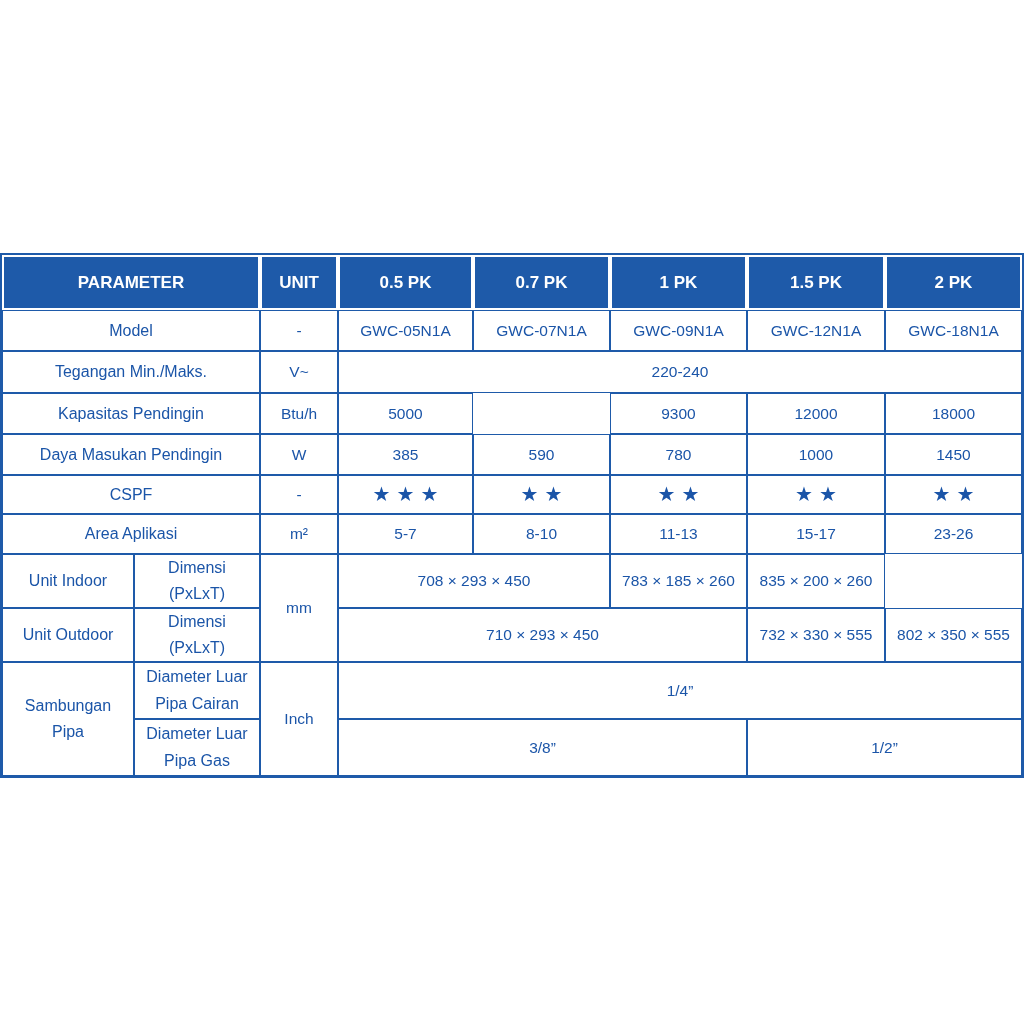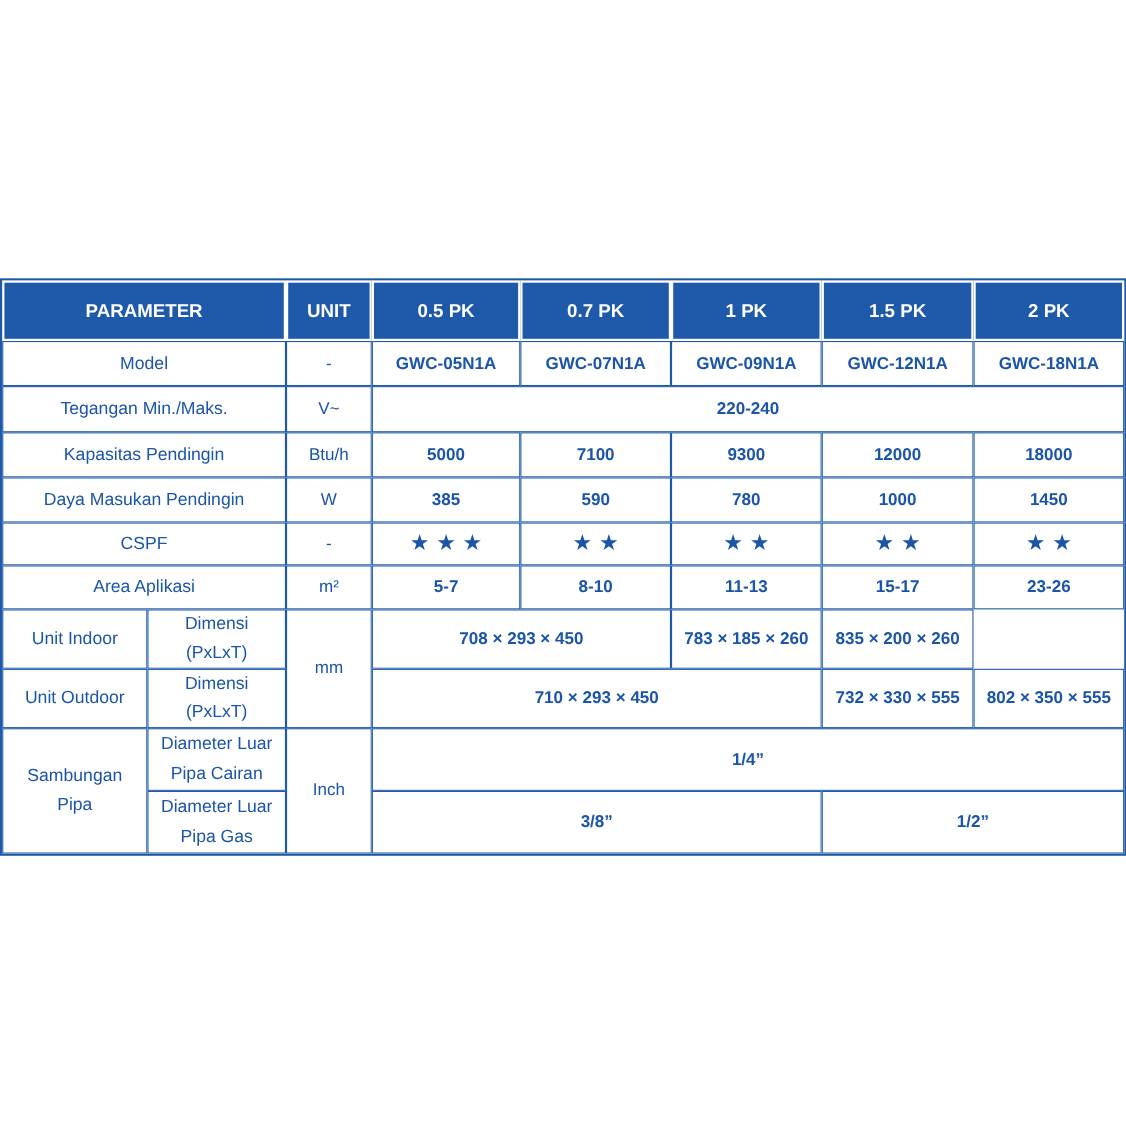--- a/index.html
+++ b/index.html
@@ -38,21 +38,21 @@
     line-height: 1.25;
     overflow: hidden;
   }
   .h {
     background: var(--header-bg);
     color: var(--header-text);
     font-weight: bold;
     font-size: 17px;
     border: 2.5px solid #ffffff;
   }
-  .val { font-size: 15.5px; font-weight: bold; }
+  .val { font-size: 15.5px; }
   .pre { white-space: pre-line; line-height: 1.65; text-align: center; }
   .stars {
     font-size: 20px;
     letter-spacing: 6px;
     text-indent: 6px;
     font-weight: normal;
   }
   .unit-cell { font-size: 15.5px; }
 </style>
 </head>
@@ -76,21 +76,20 @@
   <div class="c val" style="grid-area:2/7/3/8">GWC-12N1A</div>
   <div class="c val" style="grid-area:2/8/3/9">GWC-18N1A</div>
 
   <div class="c" style="grid-area:3/1/4/3">Tegangan Min./Maks.</div>
   <div class="c unit-cell" style="grid-area:3/3/4/4">V~</div>
   <div class="c val" style="grid-area:3/4/4/9">220-240</div>
 
   <div class="c" style="grid-area:4/1/5/3">Kapasitas Pendingin</div>
   <div class="c unit-cell" style="grid-area:4/3/5/4">Btu/h</div>
   <div class="c val" style="grid-area:4/4/5/5">5000</div>
-  <div class="c val" style="grid-area:4/5/5/6">7100</div>
   <div class="c val" style="grid-area:4/6/5/7">9300</div>
   <div class="c val" style="grid-area:4/7/5/8">12000</div>
   <div class="c val" style="grid-area:4/8/5/9">18000</div>
 
   <div class="c" style="grid-area:5/1/6/3">Daya Masukan Pendingin</div>
   <div class="c unit-cell" style="grid-area:5/3/6/4">W</div>
   <div class="c val" style="grid-area:5/4/6/5">385</div>
   <div class="c val" style="grid-area:5/5/6/6">590</div>
   <div class="c val" style="grid-area:5/6/6/7">780</div>
   <div class="c val" style="grid-area:5/7/6/8">1000</div>

